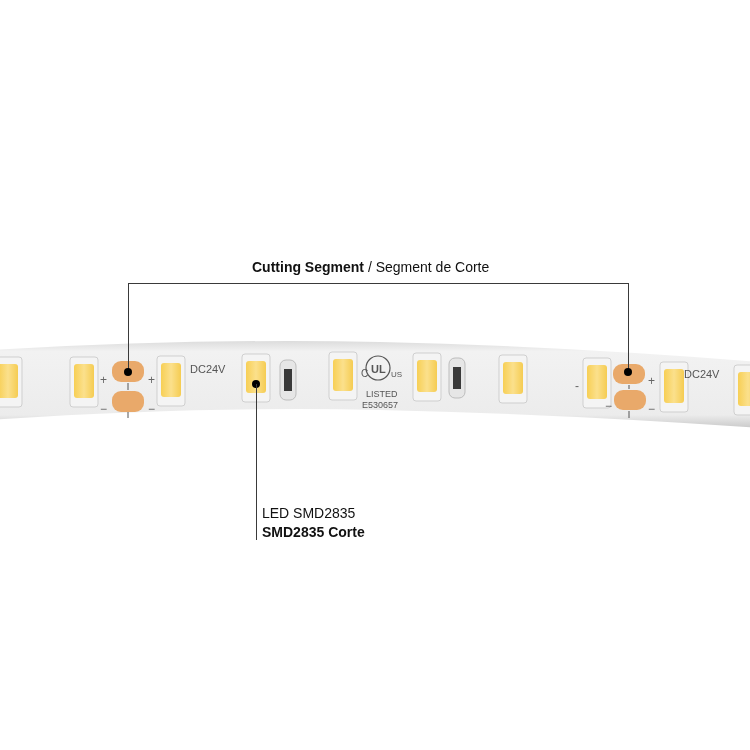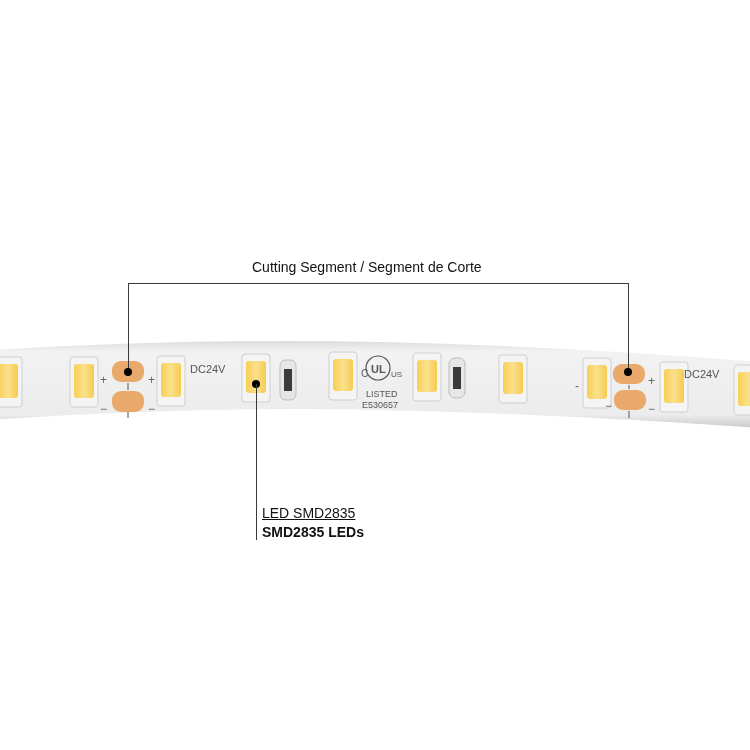--- a/index.html
+++ b/index.html
@@ -1,19 +1,19 @@
 <!DOCTYPE html>
 <html><head>
 <meta charset="utf-8">
 <style>
   html, body { margin:0; padding:0; }
   body { width:750px; height:750px; background:#ffffff; position:relative; overflow:hidden; font-family:"Liberation Sans", sans-serif; }
   .abs { position:absolute; }
   .title { left:252px; top:259px; font-size:14px; color:#111; white-space:nowrap; }
-  .title b { font-weight:normal; }
+  .title b { font-weight:bold; }
   .hline { background:#3a3a3a; height:1px; }
   .vline { background:#3a3a3a; width:1px; }
   .dot { width:8px; height:8px; border-radius:50%; background:#000; }
   .strip { left:-10px; top:0; width:770px; height:750px; }
   .led-text { left:262px; font-size:14px; color:#111; white-space:nowrap; }
   .led-text.bold { font-weight:bold; }
 </style>
 </head>
 <body>
 
@@ -124,14 +124,14 @@
   <b>Cutting Segment</b><span> / </span><span>Segment de Corte</span>
 </div>
 <div class="abs hline" style="left:128px; top:283px; width:501px;"></div>
 <div class="abs vline" style="left:128px; top:283px; height:89px;"></div>
 <div class="abs vline" style="left:628px; top:283px; height:89px;"></div>
 <div class="abs dot" style="left:124px; top:368px;"></div>
 <div class="abs dot" style="left:624px; top:368px;"></div>
 
 <div class="abs dot" style="left:252px; top:380px;"></div>
 <div class="abs vline" style="left:256px; top:384px; height:156px;"></div>
-<div class="abs led-text" style="top:505px;text-decoration:underline;">LED SMD2835</div>
-<div class="abs led-text bold" style="top:524px;">SMD2835 LEDs</div>
+<div class="abs led-text" style="top:505px;">LED SMD2835</div>
+<div class="abs led-text bold" style="top:524px;">SMD2835 Corte</div>
 
 </body></html>

